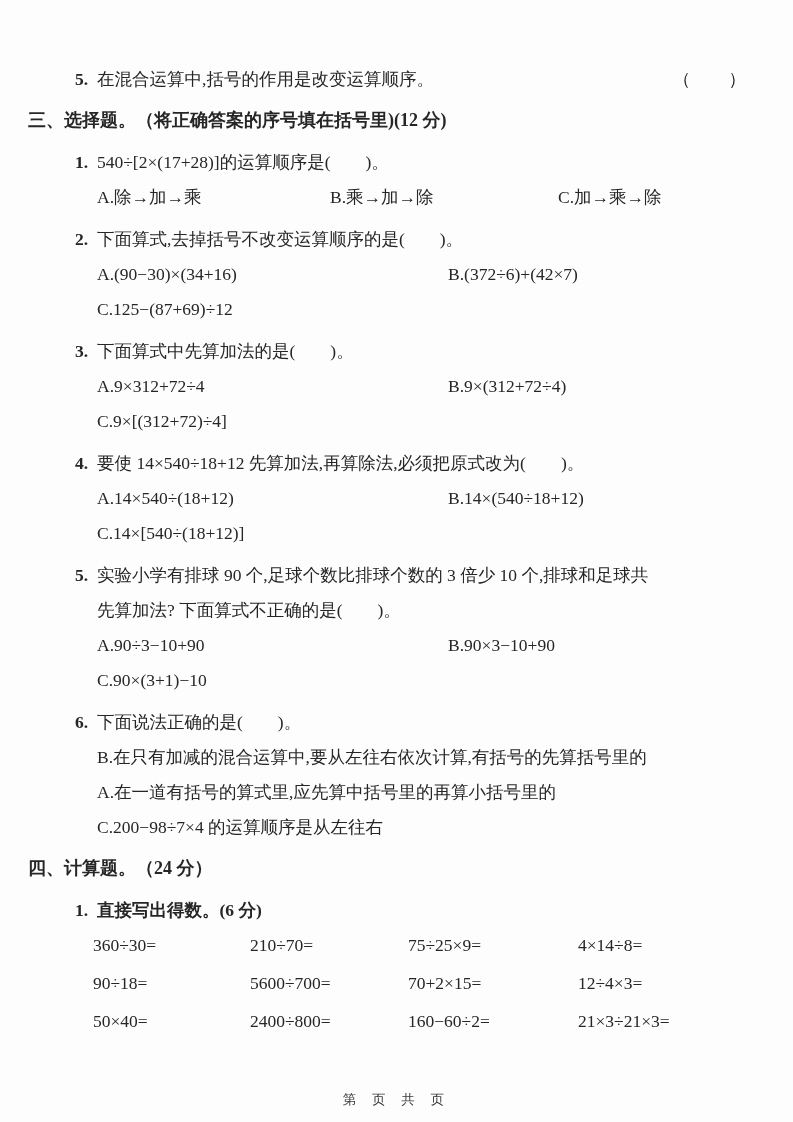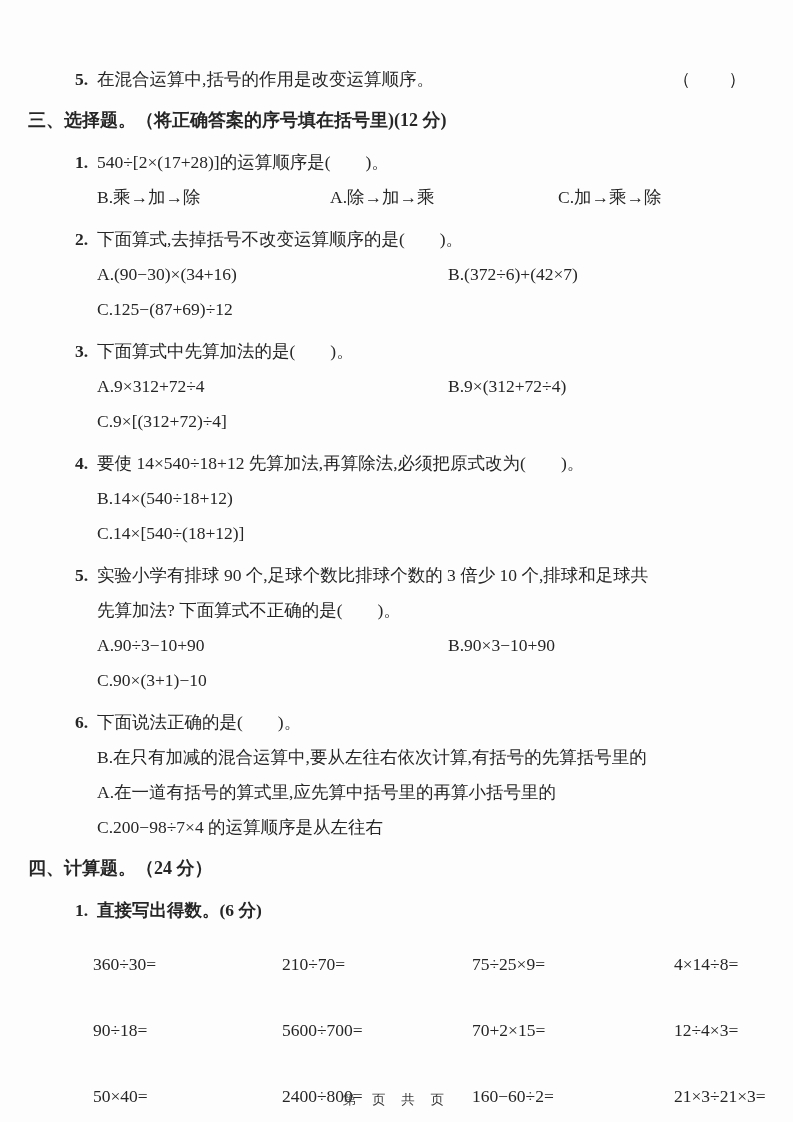--- a/index.html
+++ b/index.html
@@ -52,28 +52,27 @@
   .sub-head {
     display: flex;
     padding-left: 47px;
     font-size: 17.5px;
     line-height: 36px;
     margin-top: 6px;
     font-weight: 600;
   }
   .sub-head .q-num { font-weight: 700; }
   .calc-grid {
-    margin-top: 19px;
+    margin-top: 0;
     padding-left: 65px;
     display: grid;
     grid-template-columns: 157px 158px 170px auto;
     row-gap: 4px;
     font-size: 17.5px;
     line-height: 34px;
-    gap: 32px;
   }
   .calc-cell { white-space: nowrap; }
 
   
   .page-footer {
     position: absolute;
     left: 0;
     right: 0;
     bottom: 13px;
     text-align: center;
@@ -101,22 +100,22 @@
 
     <div id="questions">
         <div class="question">
           <div class="stem-row">
             <span class="q-num">1.</span>
             <div class="stem">
               <div class="stem-line">540÷[2×(17+28)]的运算顺序是(　　)。</div>
             </div>
           </div>
           <div class="opt-row cols-3">
+            <div class="opt">A.除→加→乘</div>
             <div class="opt">B.乘→加→除</div>
-            <div class="opt">A.除→加→乘</div>
             <div class="opt">C.加→乘→除</div>
           </div>
         </div>
         <div class="question">
           <div class="stem-row">
             <span class="q-num">2.</span>
             <div class="stem">
               <div class="stem-line">下面算式,去掉括号不改变运算顺序的是(　　)。</div>
             </div>
           </div>
@@ -144,20 +143,21 @@
           </div>
         </div>
         <div class="question">
           <div class="stem-row">
             <span class="q-num">4.</span>
             <div class="stem">
               <div class="stem-line">要使 14×540÷18+12 先算加法,再算除法,必须把原式改为(　　)。</div>
             </div>
           </div>
           <div class="opt-row cols-2">
+            <div class="opt">A.14×540÷(18+12)</div>
             <div class="opt">B.14×(540÷18+12)</div>
           </div>
           <div class="opt-row cols-1">
             <div class="opt">C.14×[540÷(18+12)]</div>
           </div>
         </div>
         <div class="question">
           <div class="stem-row">
             <span class="q-num">5.</span>
             <div class="stem">

